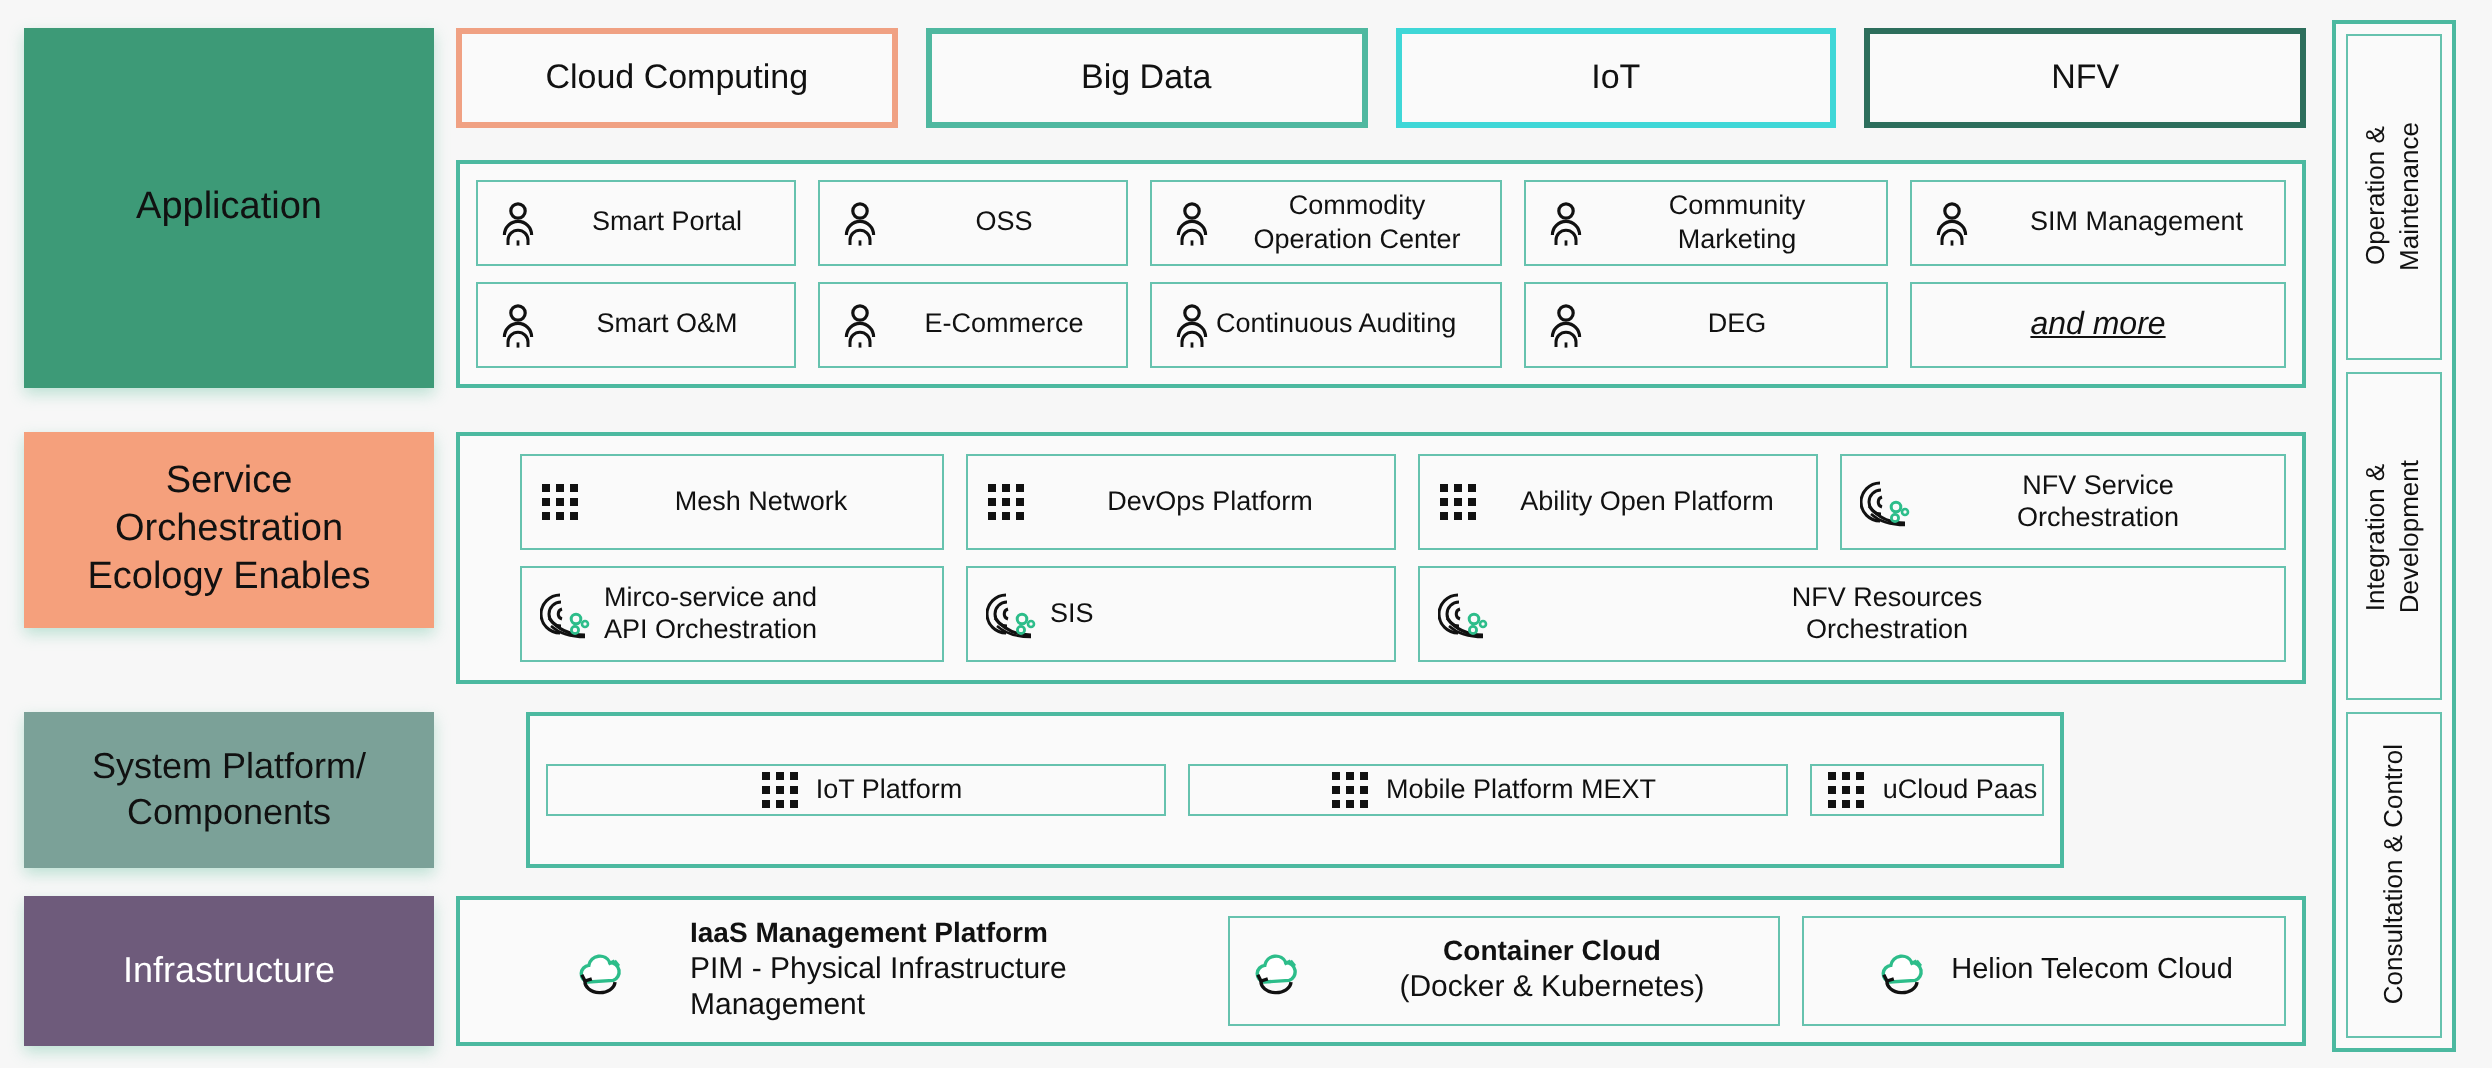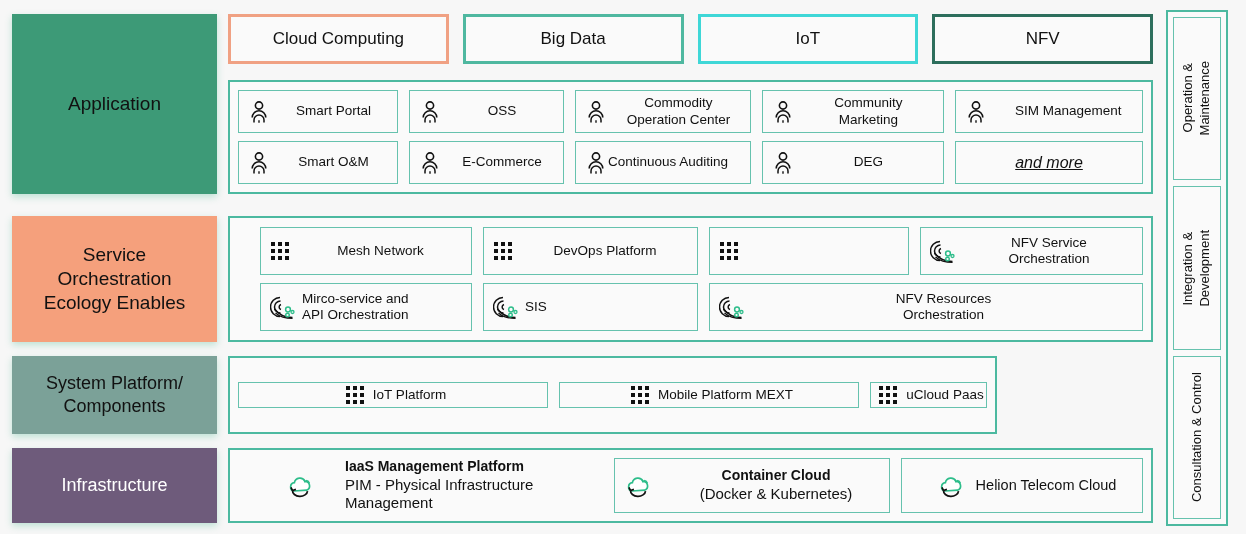--- a/index.html
+++ b/index.html
@@ -15,40 +15,40 @@
   
   .layer-label{
     position:absolute;
     display:flex;align-items:center;justify-content:center;
     text-align:center;
     color:#111;
     line-height:1.28;
     box-shadow:0 3px 7px rgba(120,200,170,.45);
   }
   .ll-application{left:12px;top:14px;width:205px;height:180px;background:#3d9a77;font-size:19px;}
-  .ll-service{left:12px;top:216px;width:205px;height:126px;background:#f5a07c;font-size:19px;}
+  .ll-service{left:12px;top:216px;width:205px;height:98px;background:#f5a07c;font-size:19px;}
   .ll-system{left:12px;top:356px;width:205px;height:78px;background:#7ba198;font-size:18px;}
   .ll-infra{left:12px;top:448px;width:205px;height:75px;background:#6e5b7b;font-size:18px;color:#fff;}
 
   
   .cat-row{position:absolute;left:228px;top:14px;width:925px;height:50px;display:flex;gap:14px;}
   .cat-btn{
     flex:1;background:#fafafa;border:3px solid #9aa;
     display:flex;align-items:center;justify-content:center;
     font-size:17px;color:#111;
   }
 
   .panel{
     position:absolute;left:228px;
     background:#fafafa;border:2px solid #4cb9a0;
     box-sizing:border-box;
   }
   .p-application{top:80px;width:925px;height:114px;padding:8px 8px;}
   .p-service{top:216px;width:925px;height:126px;padding:9px 8px;}
-  .p-system{top:356px;width:769px;height:78px;padding:24px 8px;}
+  .p-system{top:356px;width:769px;height:78px;padding:24px 8px;margin-left:35px;}
   .p-infra{top:448px;width:925px;height:75px;padding:8px 8px;}
 
   .grid2{display:flex;flex-direction:column;gap:8px;height:100%;}
   .grow{display:flex;gap:11px;flex:1;}
 
   .cell{
     background:#fafafa;border:1.5px solid #66c2ae;
     display:flex;align-items:center;
     box-sizing:border-box;
     font-size:13.5px;color:#111;line-height:1.2;
@@ -309,20 +309,21 @@
                   <rect x="15" y="1" width="4" height="4"></rect>
                   <rect x="1" y="8" width="4" height="4"></rect>
                   <rect x="8" y="8" width="4" height="4"></rect>
                   <rect x="15" y="8" width="4" height="4"></rect>
                   <rect x="1" y="15" width="4" height="4"></rect>
                   <rect x="8" y="15" width="4" height="4"></rect>
                   <rect x="15" y="15" width="4" height="4"></rect>
                 </g>
               </svg>
           </span>
+          <span class="txt" style="white-space:pre-line">Ability Open Platform</span>
         </div>
 
         <div class="cell w-s4">
           <span class="ic">
             <svg width="26" height="26" viewBox="0 0 26 26">
                 <g fill="none" stroke="#111" stroke-width="1.5">
                   <path d="M10 3.5 a9.5 9.5 0 0 0 0 19"></path>
                   <path d="M10.5 7 a6 6 0 0 0 0 12"></path>
                   <path d="M11 10.5 a2.6 2.6 0 0 0 0 5"></path>
                   <path d="M4.5 15 C9 21 15 23.5 22.5 23.5"></path>

